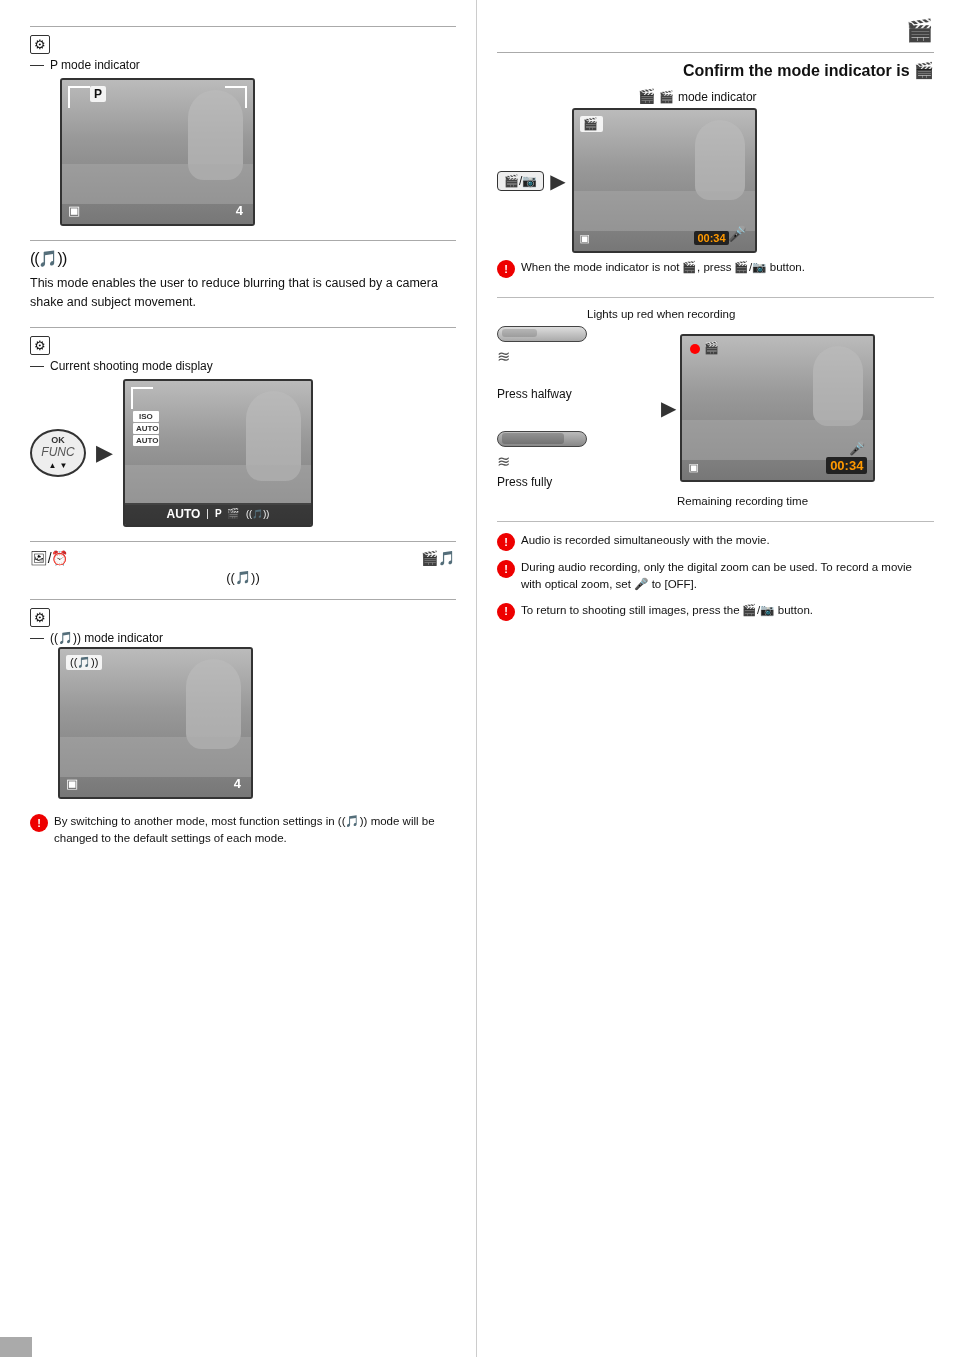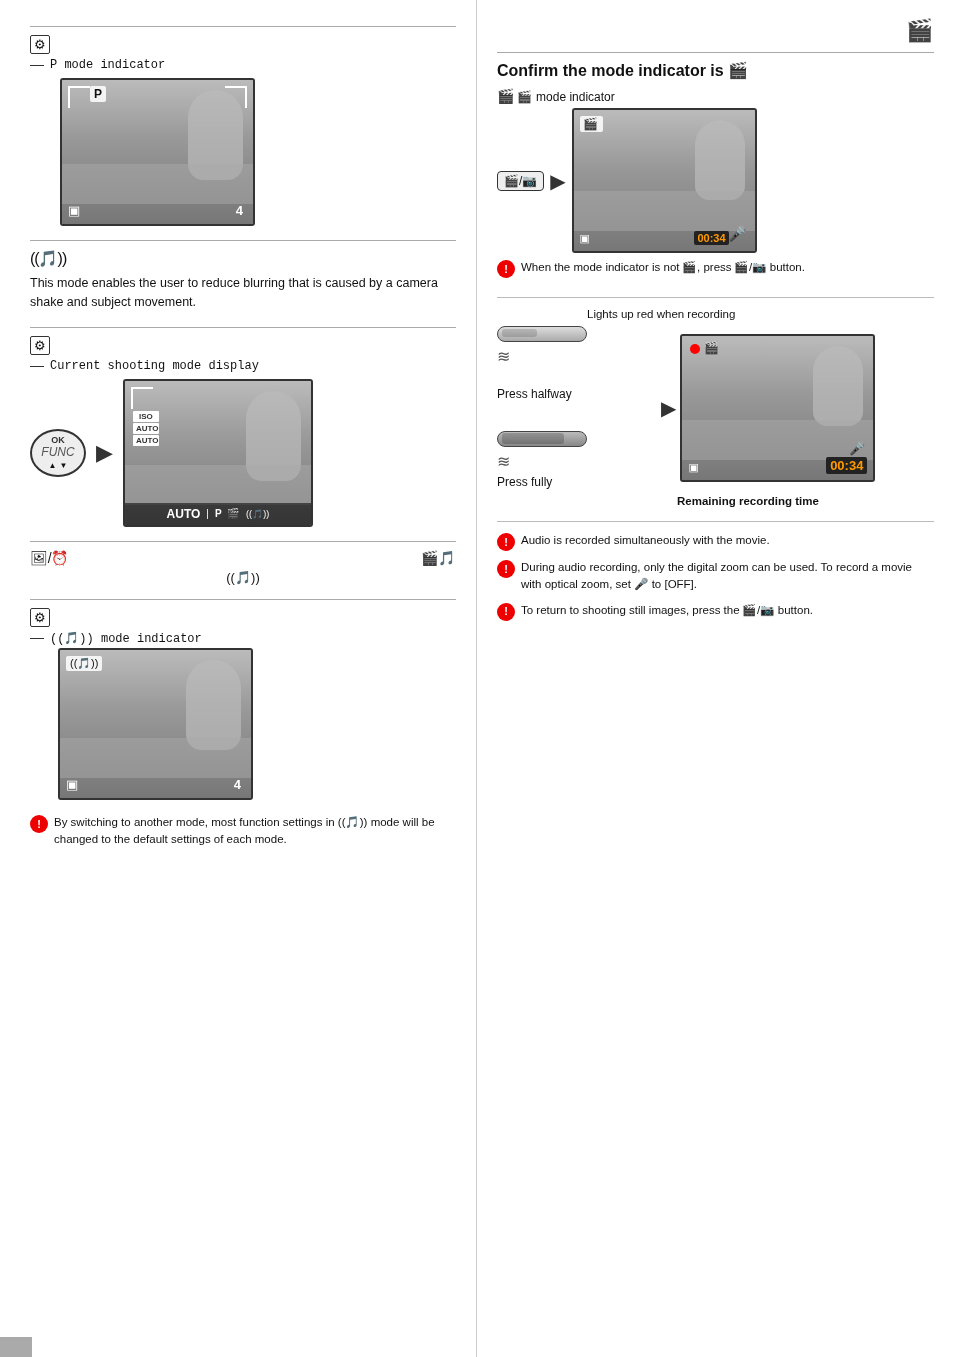--- a/index.html
+++ b/index.html
@@ -138,21 +138,21 @@
     .screen-p-badge { color: #fff; font-size: 11px; font-weight: bold; }
 
     .divider-line {
       border: none;
       border-top: 1px solid #bbb;
       margin: 10px 0;
     }
 
     
     .remaining-label {
-      font-size: 11.5px; margin-top: 4px; margin-left: 70px; font-weight: bold;
+      font-size: 11.5px; margin-top: 4px; margin-left: 70px;
     }
 
     
     .lights-label {
       font-size: 11.5px;
       margin-left: 80px;
     }
 
     
     .press-layout {
@@ -173,21 +173,20 @@
       align-items: flex-start;
       gap: 3px;
     }
 
     .small-text { font-size: 11.5px; }
 
     
     .label-with-line {
       display: flex; align-items: flex-start; gap: 6px;
       margin: 2px 0;
-      font-family: Liberation Mono, monospace;
     }
     .bracket-line {
       width: 14px; border-top: 1.5px solid #333;
       margin-top: 7px; flex-shrink: 0;
     }
 
     
     .figure-area {
       position: absolute; top: 10px; right: 10px;
       width: 70px; height: 100px;
@@ -195,20 +194,21 @@
       opacity: 0.7;
     }
     .grass-area {
       position: absolute; bottom: 20px; left: 0; right: 0; height: 40px;
       background: #aaa; opacity: 0.5;
     }
 
     
     .movie-section {
       margin-bottom: 19px;
+      text-align: right;
     }
   </style>
 </head>
 <body>
 
 <div class="page">
 
   <div class="left-col">
 
     <hr class="thin">

